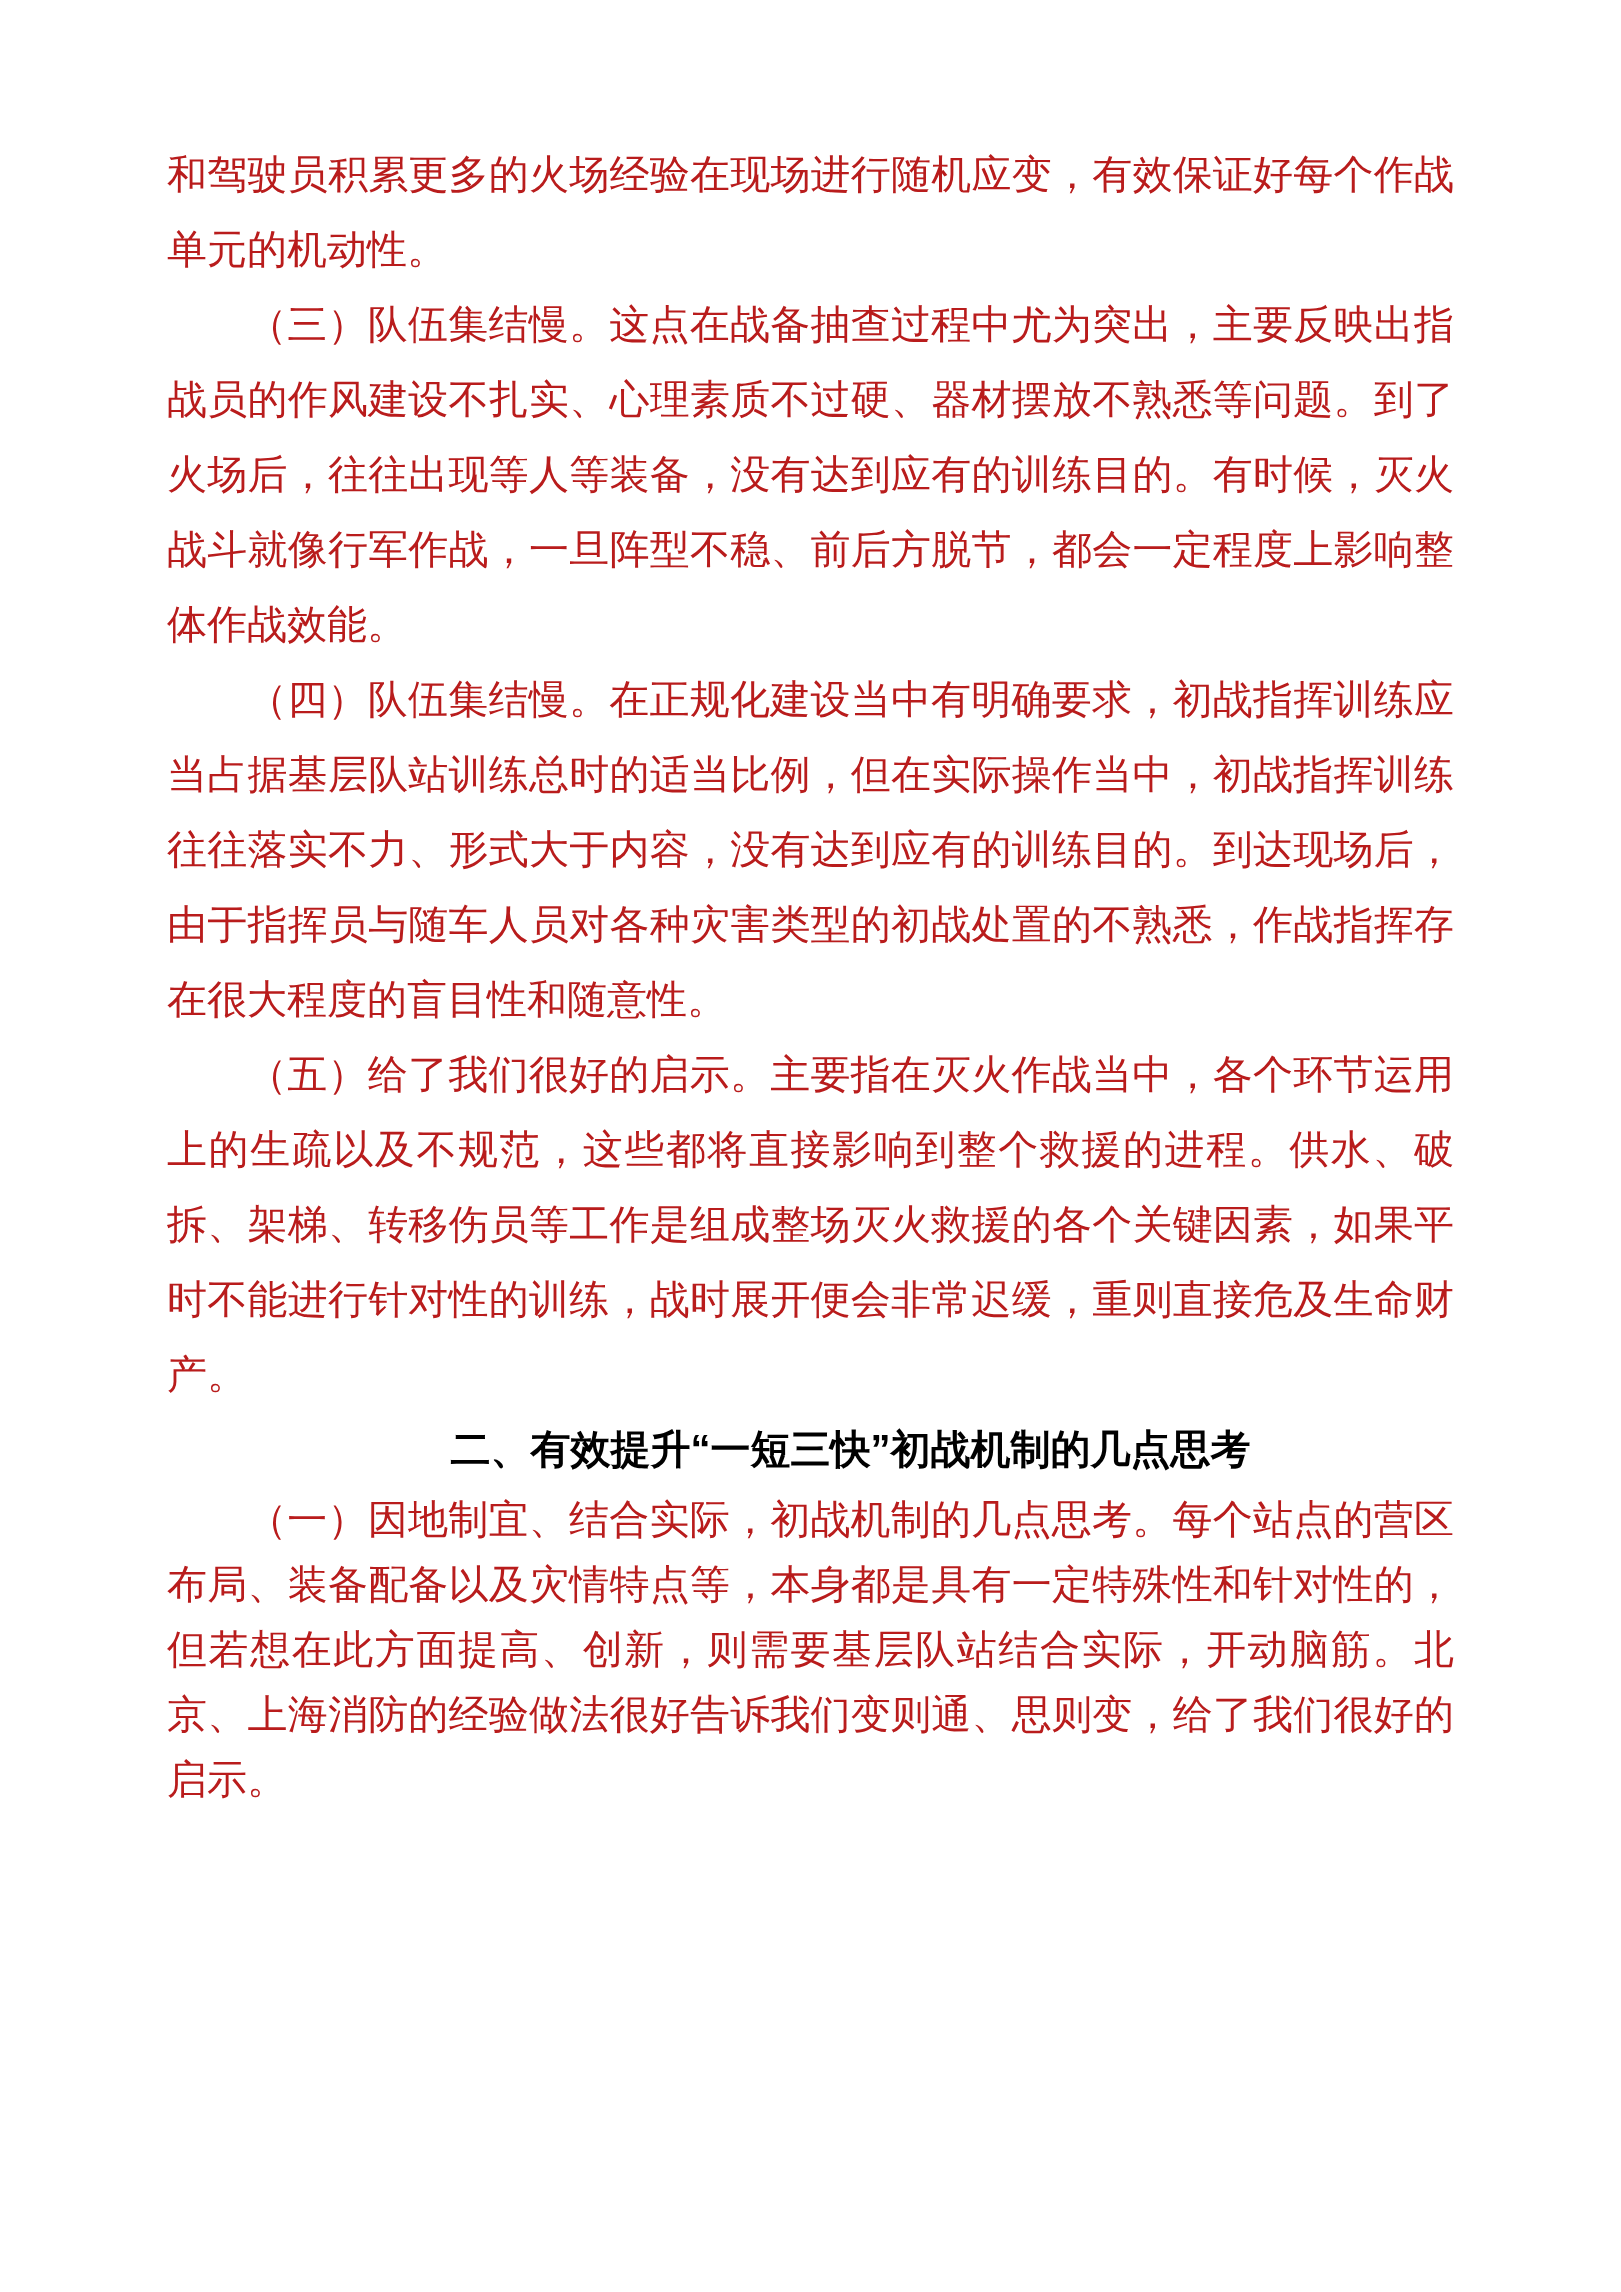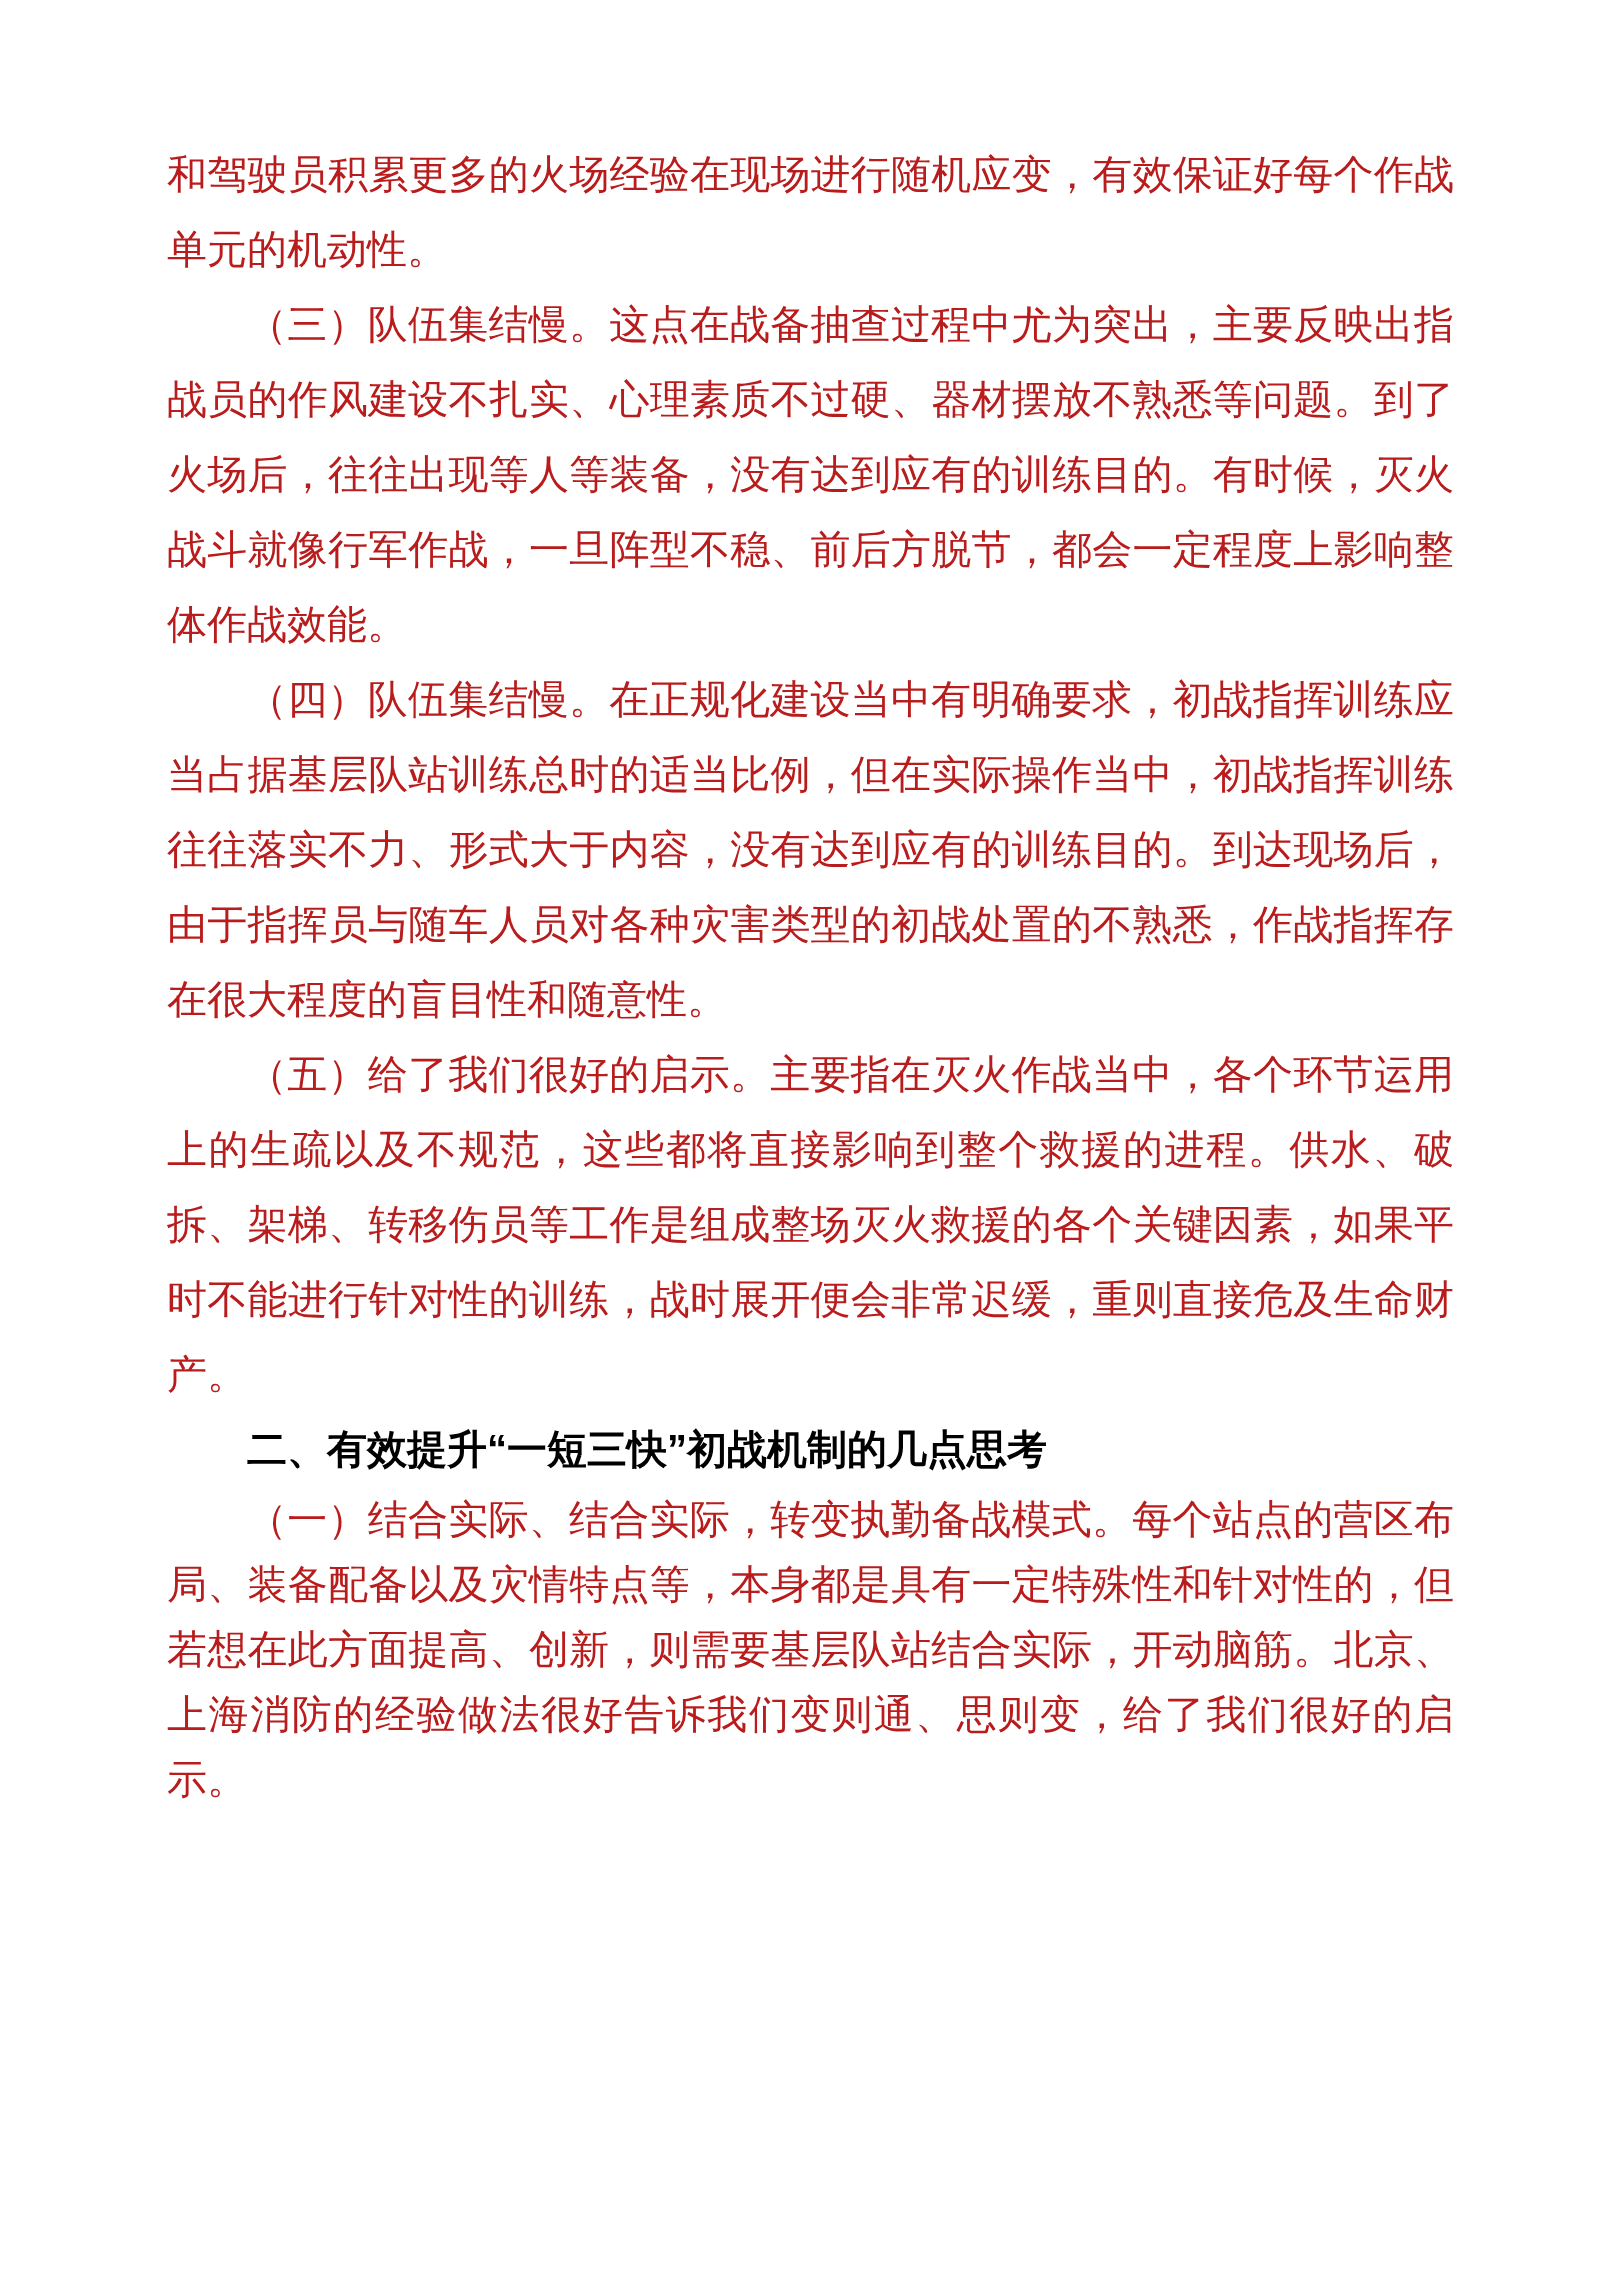--- a/index.html
+++ b/index.html
@@ -38,21 +38,21 @@
   }
   .para.tight {
     line-height: 65px;
   }
   .heading {
     margin: 0;
     font-size: 40px;
     line-height: 75px;
     font-weight: bold;
     text-indent: 80px;
-    text-align: left;
+    text-align: center;
     color: #000000;
   }
 </style>
 </head>
 <body>
 
 <div class="page">
 
   <p class="para no-indent">
     <span>和驾驶员积累更多的火场经验在现场进行随机应变，有效保证好每个作战单元的机动性。</span>
@@ -66,17 +66,17 @@
     <span class="lead">（四）队伍集结慢。</span><span>在正规化建设当中有明确要求，初战指挥训练应当占据基层队站训练总时的适当比例，但在实际操作当中，初战指挥训练往往落实不力、形式大于内容，没有达到应有的训练目的。到达现场后，由于指挥员与随车人员对各种灾害类型的初战处置的不熟悉，作战指挥存在很大程度的盲目性和随意性。</span>
   </p>
 
   <p class="para">
     <span class="lead">（五）给了我们很好的启示。</span><span>主要指在灭火作战当中，各个环节运用上的生疏以及不规范，这些都将直接影响到整个救援的进程。供水、破拆、架梯、转移伤员等工作是组成整场灭火救援的各个关键因素，如果平时不能进行针对性的训练，战时展开便会非常迟缓，重则直接危及生命财产。</span>
   </p>
 
   <h2 class="heading">二、有效提升“一短三快”初战机制的几点思考</h2>
 
   <p class="para tight">
-    <span class="lead">（一）结合实际、结合实际，转变执勤备战模式。</span><span>每个站点的营区布局、装备配备以及灾情特点等，本身都是具有一定特殊性和针对性的，但若想在此方面提高、创新，则需要基层队站结合实际，开动脑筋。北京、上海消防的经验做法很好告诉我们变则通、思则变，给了我们很好的启示。</span>
+    <span class="lead">（一）因地制宜、结合实际，初战机制的几点思考。</span><span>每个站点的营区布局、装备配备以及灾情特点等，本身都是具有一定特殊性和针对性的，但若想在此方面提高、创新，则需要基层队站结合实际，开动脑筋。北京、上海消防的经验做法很好告诉我们变则通、思则变，给了我们很好的启示。</span>
   </p>
 
 </div>
 
 
 </body></html>

